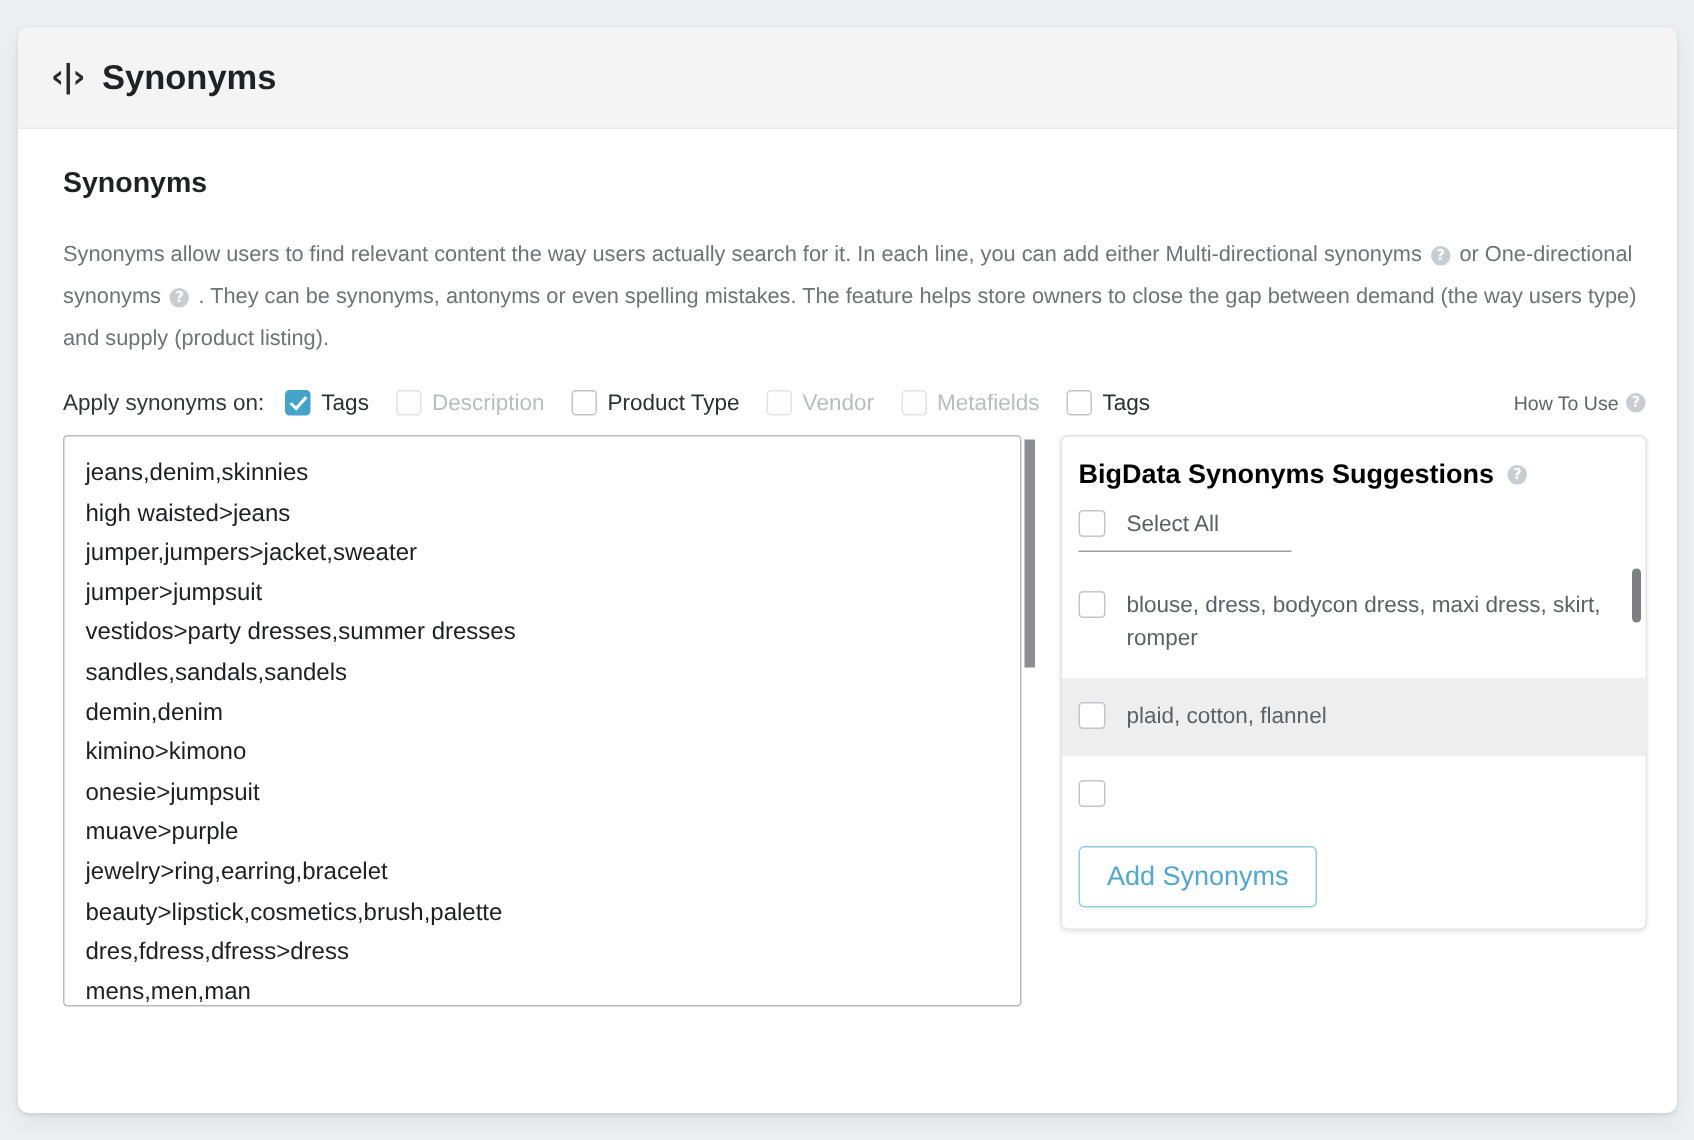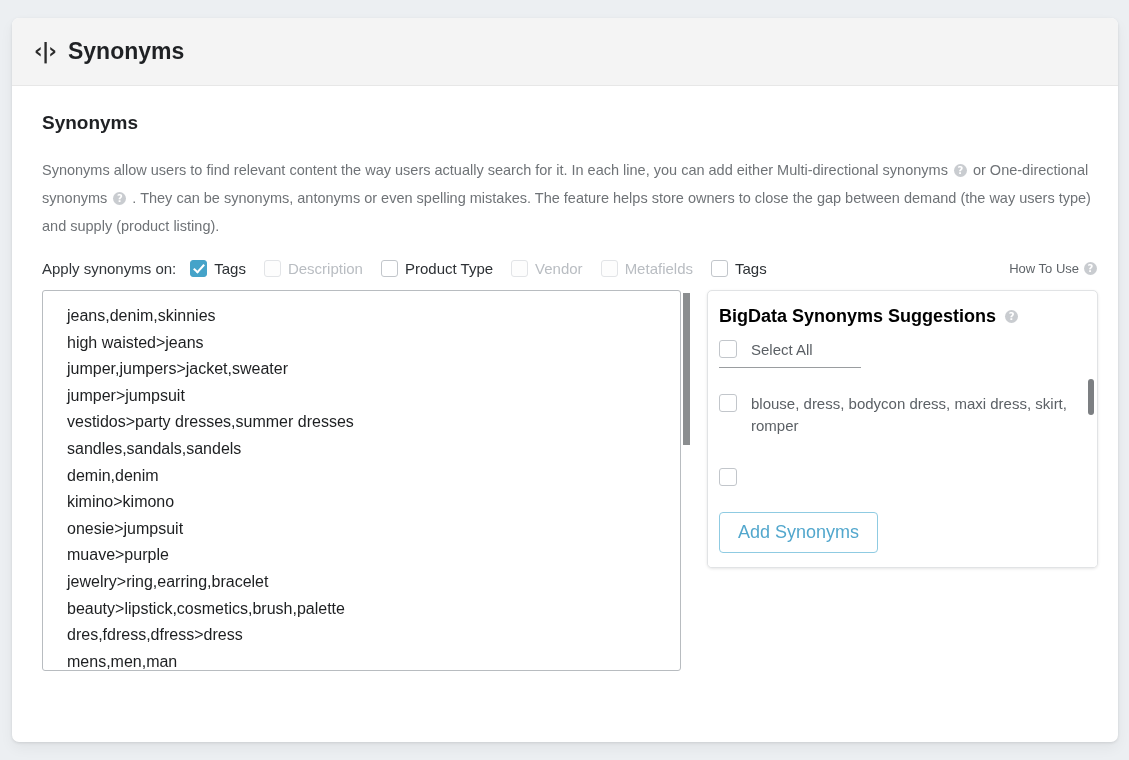--- a/index.html
+++ b/index.html
@@ -133,21 +133,21 @@
     position: relative;
     width: 639px;
     height: 381px;
   }
   .ta {
     width: 639px;
     height: 381px;
     border: 1px solid #b8bcc0;
     border-radius: 3px;
     background: #fff;
-    padding: 12px 14px 8px 24px;
+    padding: 12px 14px 8px 14px;
     font-size: 16px;
     line-height: 26.6px;
     color: #1d1f21;
     overflow: hidden;
     white-space: pre;
     font-family: "Liberation Sans", sans-serif;
   }
   .ta-scroll {
     position: absolute;
     right: -9px; top: 2px;
@@ -347,20 +347,24 @@
               <span class="cbx"></span>
               <span class="select-all-label">Select All</span>
             </label>
           </div>
 
           <div class="sugg-list">
             <div class="sugg-item">
               <span class="cbx"></span>
               <span class="sugg-text">blouse, dress, bodycon dress, maxi dress, skirt, romper</span>
             </div>
+            <div class="sugg-item alt">
+              <span class="cbx"></span>
+              <span class="sugg-text">plaid, cotton, flannel</span>
+            </div>
             <div class="sugg-item">
               <span class="cbx"></span>
             </div>
           </div>
 
           <div class="sugg-scrollbar"></div>
           <div class="sugg-thumb"></div>
 
           <div class="sugg-footer">
             <span class="btn-outline">Add Synonyms</span>

